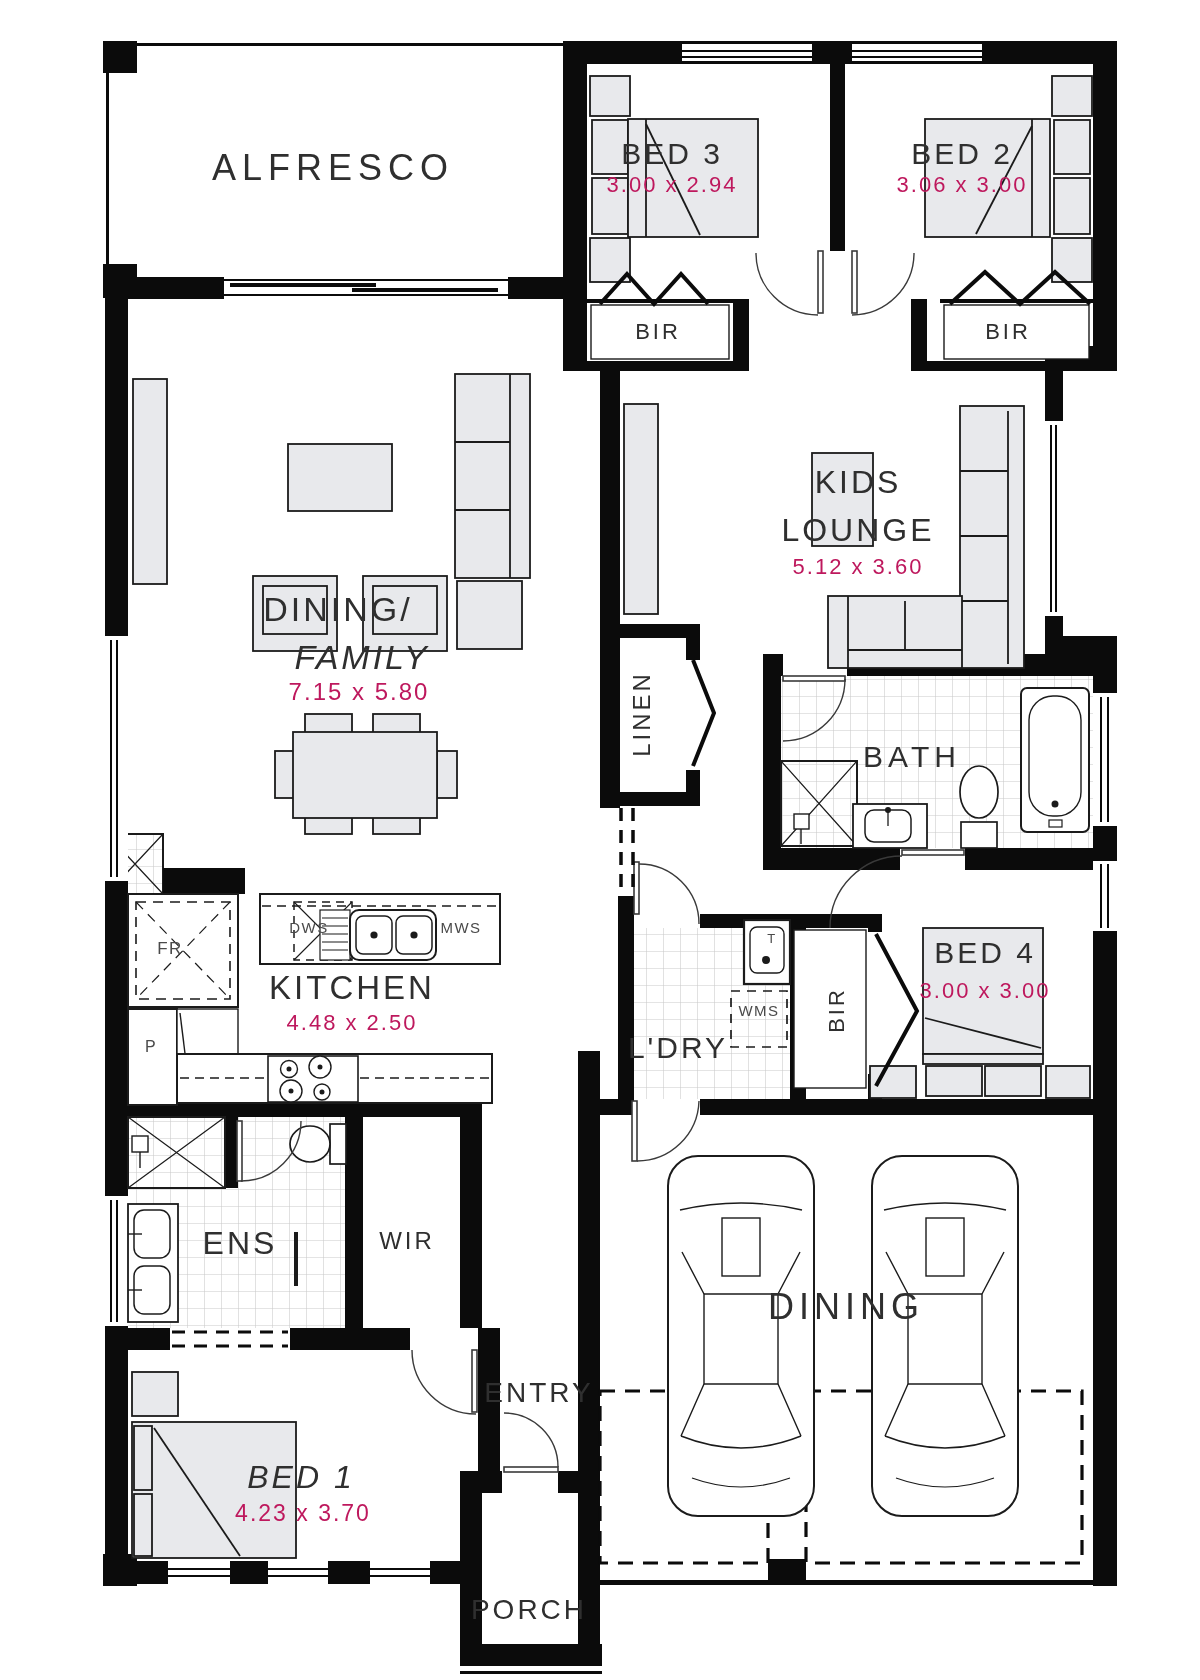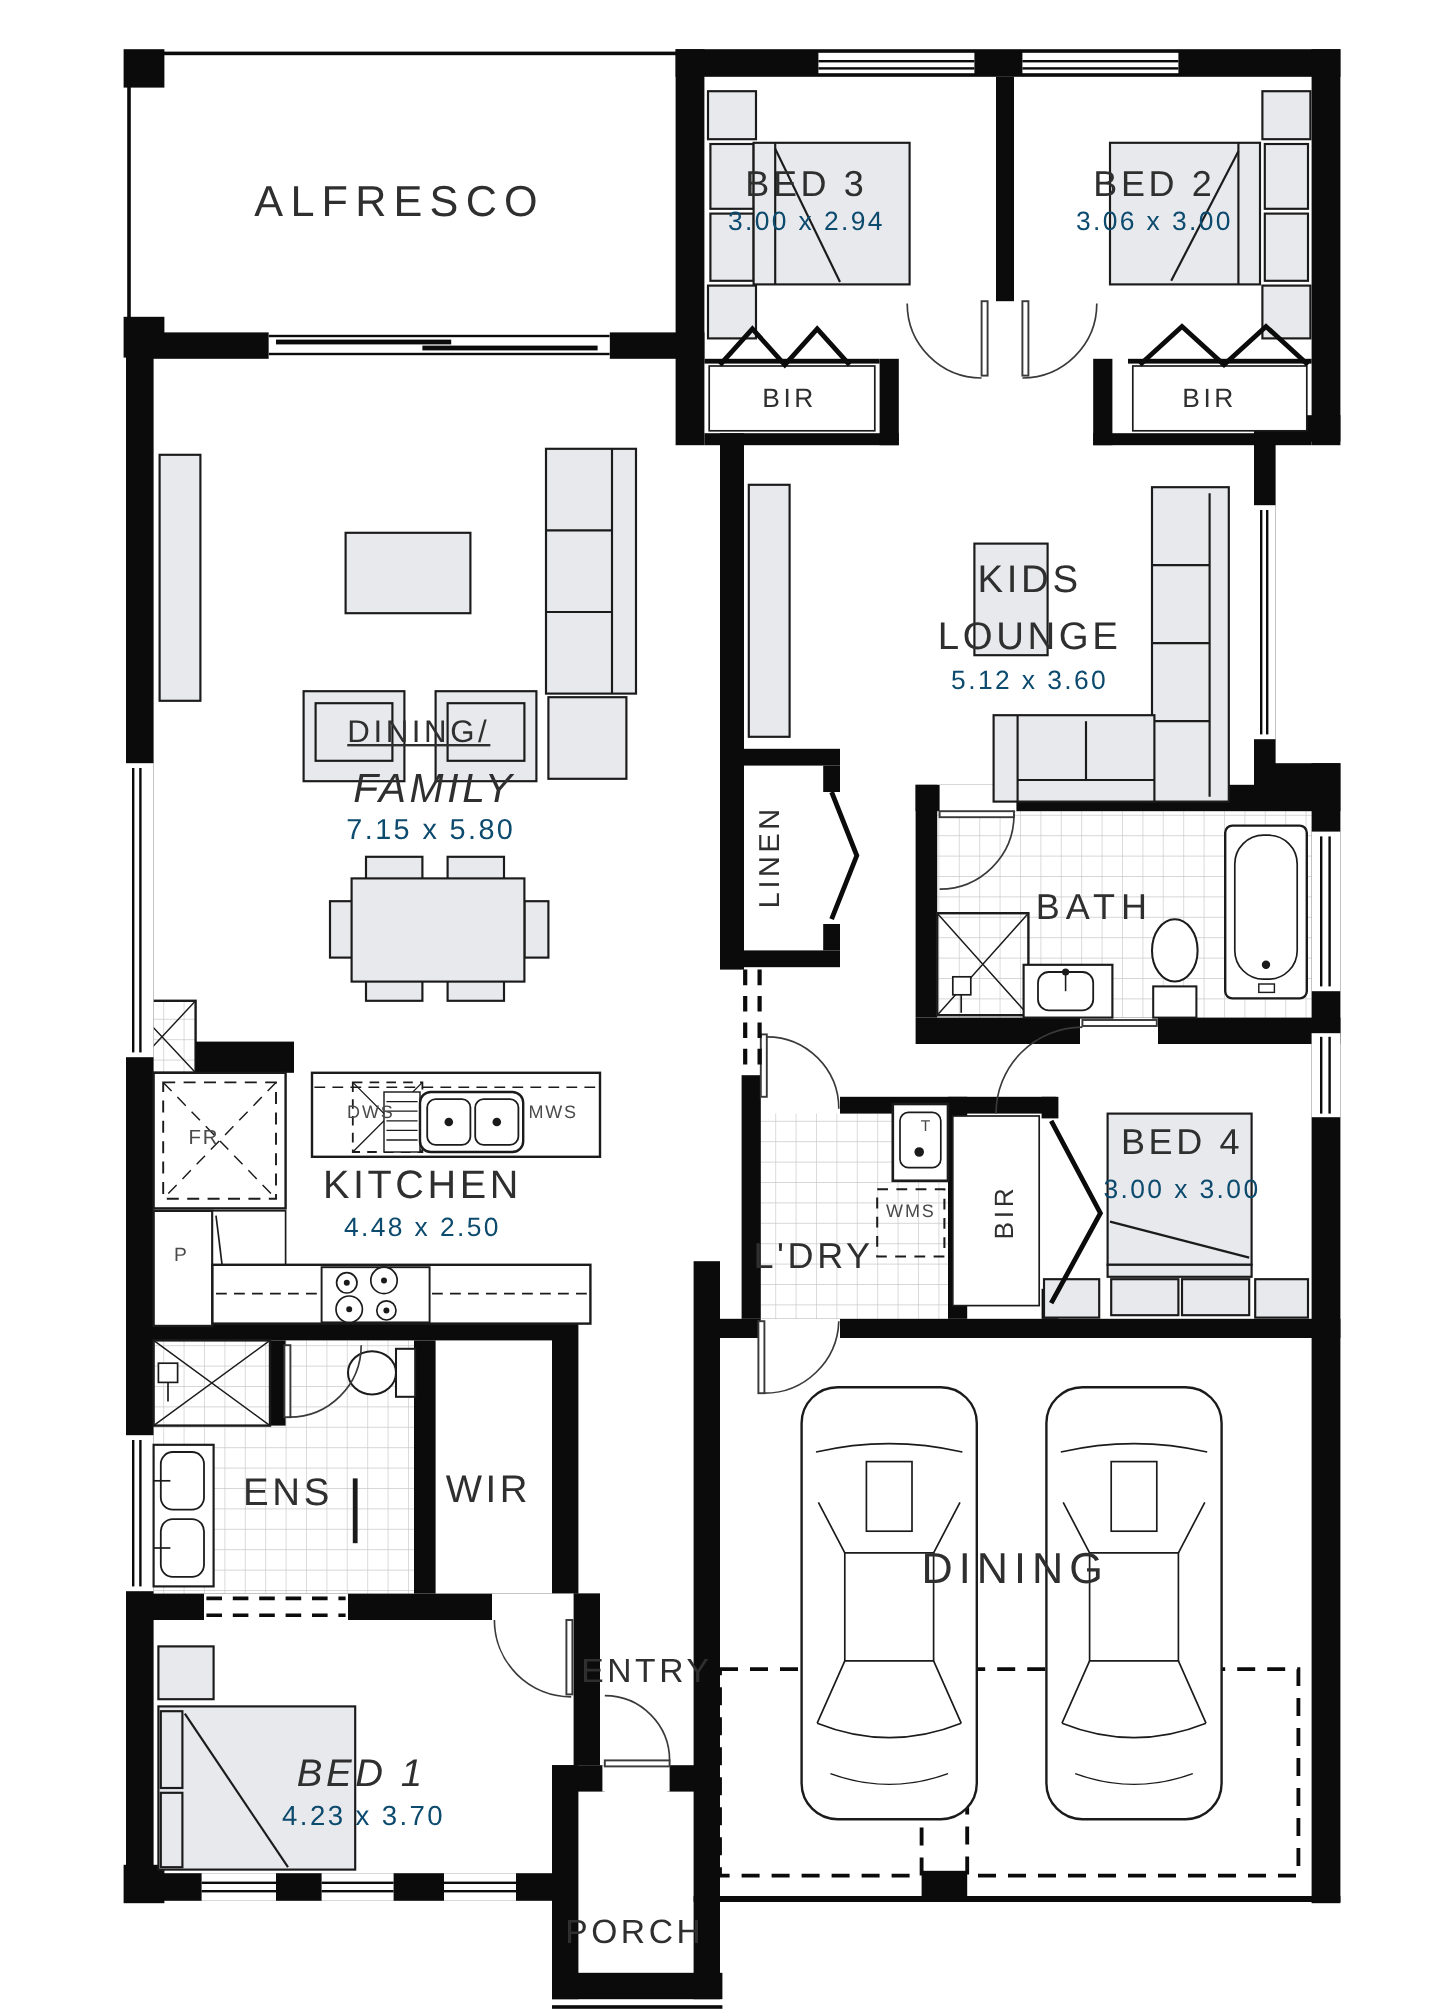--- a/index.html
+++ b/index.html
@@ -1,21 +1,21 @@
 <!DOCTYPE html>
 <html><head>
 <meta charset="utf-8">
 <style>
   html,body{margin:0;padding:0;background:#fff;}
   .stage{position:relative;width:1200px;height:1680px;background:#ffffff;
          font-family:"Liberation Sans",sans-serif;overflow:hidden;margin-top:16px;}
   .stage svg{position:absolute;left:0;top:0;}
   .lbl{position:absolute;transform:translate(-50%,-50%);color:#2f2f2f;
        letter-spacing:3px;white-space:nowrap;font-weight:300;line-height:1;}
-  .dim{color:#0c4a6e;letter-spacing:2px;}
+  .dim{color:#be185d;letter-spacing:2px;}
   .vert{transform:translate(-50%,-50%) rotate(-90deg);}
   .small{letter-spacing:1.5px;color:#4a4a4a;}
 </style>
 </head>
 <body>
 
 <div class="stage">
 
 <svg width="1200" height="1680" viewBox="0 0 1200 1680">
   <defs>
@@ -395,21 +395,21 @@
   <div class="lbl" style="left:962px;top:138px;font-size:30px;">BED 2</div>
   <div class="lbl dim" style="left:962px;top:169px;font-size:22px;">3.06 x 3.00</div>
 
   <div class="lbl" style="left:658px;top:316px;font-size:22px;">BIR</div>
   <div class="lbl" style="left:1008px;top:316px;font-size:22px;">BIR</div>
 
   <div class="lbl" style="left:858px;top:466px;font-size:32px;">KIDS</div>
   <div class="lbl" style="left:858px;top:514px;font-size:32px;">LOUNGE</div>
   <div class="lbl dim" style="left:858px;top:551px;font-size:22px;">5.12 x 3.60</div>
 
-  <div class="lbl" style="left:349px;top:593px;font-size:26px;text-decoration:underline;">DINING/</div>
+  <div class="lbl" style="left:338px;top:593px;font-size:34px;">DINING/</div>
   <div class="lbl" style="left:362px;top:641px;font-size:34px;font-style:italic;">FAMILY</div>
   <div class="lbl dim" style="left:359px;top:676px;font-size:24px;">7.15 x 5.80</div>
 
   <div class="lbl vert" style="left:642px;top:698px;font-size:24px;">LINEN</div>
   <div class="lbl" style="left:912px;top:741px;font-size:30px;letter-spacing:5px;">BATH</div>
 
   <div class="lbl small" style="left:309px;top:911px;font-size:15px;">DWS</div>
   <div class="lbl small" style="left:461px;top:911px;font-size:15px;">MWS</div>
   <div class="lbl" style="left:352px;top:971px;font-size:33px;">KITCHEN</div>
   <div class="lbl dim" style="left:352px;top:1007px;font-size:22px;">4.48 x 2.50</div>
@@ -418,21 +418,21 @@
 
   <div class="lbl small" style="left:772px;top:922px;font-size:13px;">T</div>
   <div class="lbl small" style="left:759px;top:994px;font-size:15px;">WMS</div>
   <div class="lbl" style="left:678px;top:1032px;font-size:30px;">L'DRY</div>
   <div class="lbl vert" style="left:837px;top:994px;font-size:22px;">BIR</div>
 
   <div class="lbl" style="left:985px;top:937px;font-size:30px;">BED 4</div>
   <div class="lbl dim" style="left:985px;top:975px;font-size:22px;">3.00 x 3.00</div>
 
   <div class="lbl" style="left:240px;top:1227px;font-size:32px;text-align:right;">ENS</div>
-  <div class="lbl" style="left:407px;top:1225px;font-size:32px;">WIR</div>
+  <div class="lbl" style="left:407px;top:1225px;font-size:24px;">WIR</div>
 
   <div class="lbl" style="left:539px;top:1377px;font-size:28px;">ENTRY</div>
 
   <div class="lbl" style="left:301px;top:1461px;font-size:32px;font-style:italic;">BED 1</div>
   <div class="lbl dim" style="left:303px;top:1497px;font-size:23px;">4.23 x 3.70</div>
 
   <div class="lbl" style="left:529px;top:1594px;font-size:28px;">PORCH</div>
   <div class="lbl" style="left:846px;top:1291px;font-size:36px;letter-spacing:5px;">DINING</div>
 </div>
 

